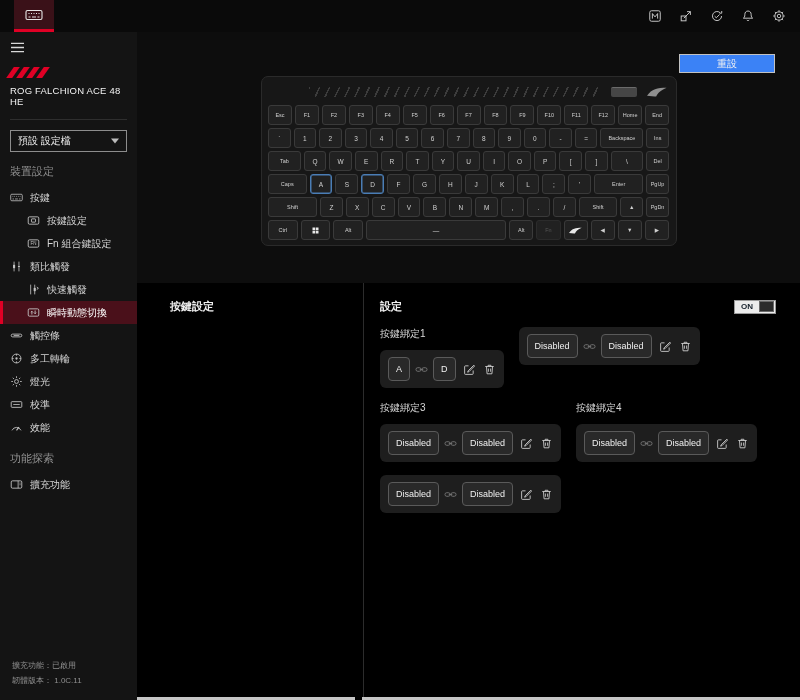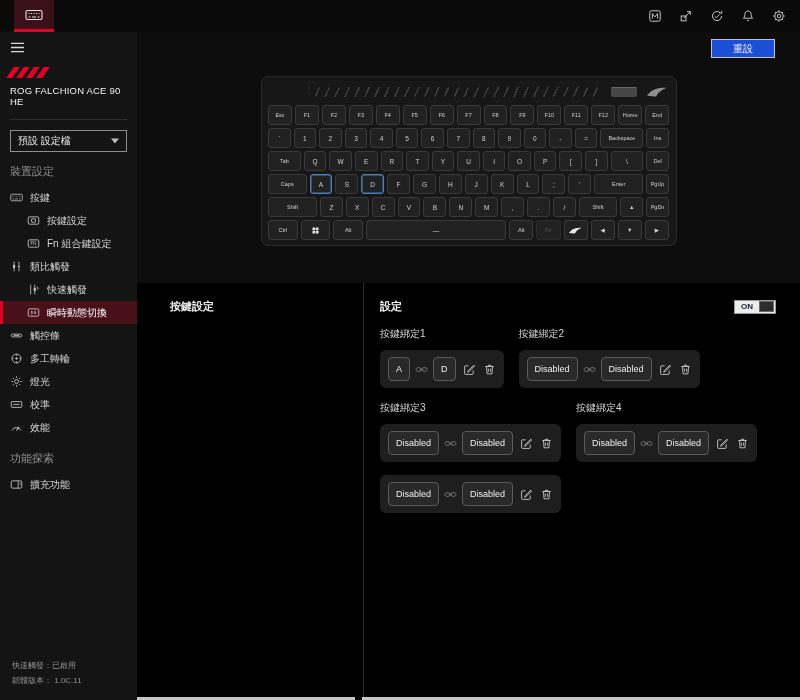--- a/index.html
+++ b/index.html
@@ -37,22 +37,22 @@
     font-size:10px; color:#d6d6d6; cursor:pointer; white-space:nowrap; }
   .menu-item.lvl1 { padding-left:27px; }
   .menu-item.selected { background:#4a101a; border-left:3px solid #e00025; padding-left:24px; color:#fff; }
   .menu-item .mi { color:#c4c4c4; flex:0 0 auto; }
   .menu-item .mi svg { width:13px; height:13px; }
   .sidebar-footer { position:absolute; bottom:12px; left:12px; font-size:8px; color:#8f8f8f; line-height:1.8; }
 
   
   .main { position:absolute; left:137px; top:32px; right:0; bottom:0; background:#000; }
   .kb-section { position:absolute; top:0; left:0; right:0; height:251px; background:#0d0d0d; }
-  .reset-btn { position:absolute; top:7px; right:25px; width:64px; height:19px;
-    border:1px solid #c2c2c2; background:#1d4ed8; color:#f2f2f2; font-size:10px;
+  .reset-btn { position:absolute; top:22px; right:25px; width:96px; height:19px;
+    border:1px solid #c2c2c2; background:#3b82f6; color:#f2f2f2; font-size:10px;
     display:flex; align-items:center; justify-content:center; cursor:pointer; }
 
   
   .keyboard { position:absolute; top:44px; left:50%; transform:translateX(-50%); width:416px;
     background:#171717; border:1px solid #2a2a2a; border-radius:7px; padding:5px; }
   .kb-strip { height:19px; display:flex; align-items:center; padding:0 4px; margin-bottom:4px; }
   .kb-hatch { flex:1; height:10px; margin:0 10px 0 38px;
     background:repeating-linear-gradient(115deg,#3c3c3c 0 1.5px,transparent 1.5px 9px); }
   .kb-touch { width:26px; height:10px; background:#464646; border-top:1px solid #6b6b6b;
     border-radius:2px; margin-right:10px; }
@@ -139,21 +139,21 @@
     <span data-icon="hamburger"><svg viewBox="0 0 16 14">
           <path d="M1 2.5h14M1 7h14M1 11.5h14" stroke="currentColor" stroke-width="1.4"></path>
         </svg></span>
   </div>
   <div class="rog-slashes">
     <div class="slash"></div>
       <div class="slash"></div>
       <div class="slash"></div>
       <div class="slash"></div>
   </div>
-  <div class="device-name">ROG FALCHION ACE 90 HE</div>
+  <div class="device-name">ROG FALCHION ACE 48 HE</div>
   <div class="sidebar-divider"></div>
   <div class="profile-select">
     <span>預設 設定檔</span>
     <span class="caret" data-icon="chevron-down">
         <svg viewBox="0 0 8 6">
           <path d="M0 .5h8L4 5.5z" fill="currentColor"></path>
         </svg>
       </span>
   </div>
   <div id="sidebar-menu">
@@ -267,21 +267,21 @@
           <svg viewBox="0 0 16 16">
             <rect x="1.5" y="3.5" width="13" height="9" rx="1.5" fill="none" stroke="currentColor" stroke-width="1.1"></rect>
             <path d="M10 3.5v9" stroke="currentColor"></path>
             <path d="M11.7 6.3h1.3M11.7 8.3h1.3" stroke="currentColor"></path>
           </svg>
         </span>
         <span>擴充功能</span>
       </div>
     </div>
   <div class="sidebar-footer">
-    <div>快速觸發：已啟用</div>
+    <div>擴充功能：已啟用</div>
     <div>韌體版本： 1.0C.11</div>
   </div>
 </div>
 
 <div class="main">
   <div class="kb-section">
     <button class="reset-btn">重設</button>
     <div class="keyboard">
       <div class="kb-strip">
         <div class="kb-hatch"></div>
@@ -437,21 +437,20 @@
                     <path d="M6.3 9.7l7-7 1 1-7 7-1.6.6z" fill="none" stroke="currentColor" stroke-width="1.1"></path>
                   </svg></span></button>
               <button class="card-btn"><span data-icon="trash"><svg viewBox="0 0 16 16">
                     <path d="M2.8 4.3h10.4M6.3 4.3V2.8h3.4v1.5" fill="none" stroke="currentColor" stroke-width="1.1"></path>
                     <path d="M4.3 4.3l.7 9h6l.7-9" fill="none" stroke="currentColor" stroke-width="1.1"></path>
                     <path d="M6.7 6.8v4M9.3 6.8v4" stroke="currentColor"></path>
                   </svg></span></button>
             </div>
           </div>
           <div class="binding-group">
-            <div class="binding-label">按鍵綁定2</div>
             <div class="binding-card">
               <div class="keybox">Disabled</div>
               <span class="link-ic" data-icon="link">
                 <svg viewBox="0 0 16 16">
                   <rect x="1.2" y="5.8" width="6.3" height="4.4" rx="2.2" fill="none" stroke="currentColor" stroke-width="1.1"></rect>
                   <rect x="8.5" y="5.8" width="6.3" height="4.4" rx="2.2" fill="none" stroke="currentColor" stroke-width="1.1"></rect>
                   <path d="M5.8 8h4.4" stroke="currentColor"></path>
                 </svg>
               </span>
               <div class="keybox">Disabled</div>

